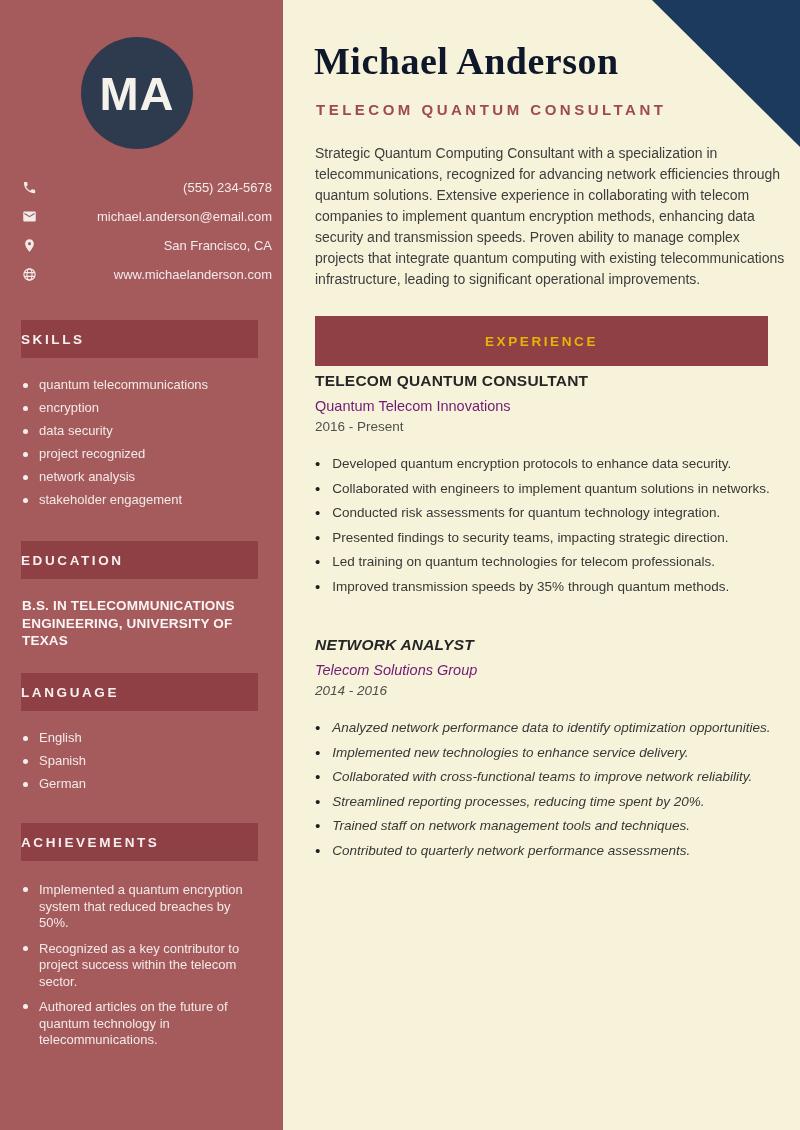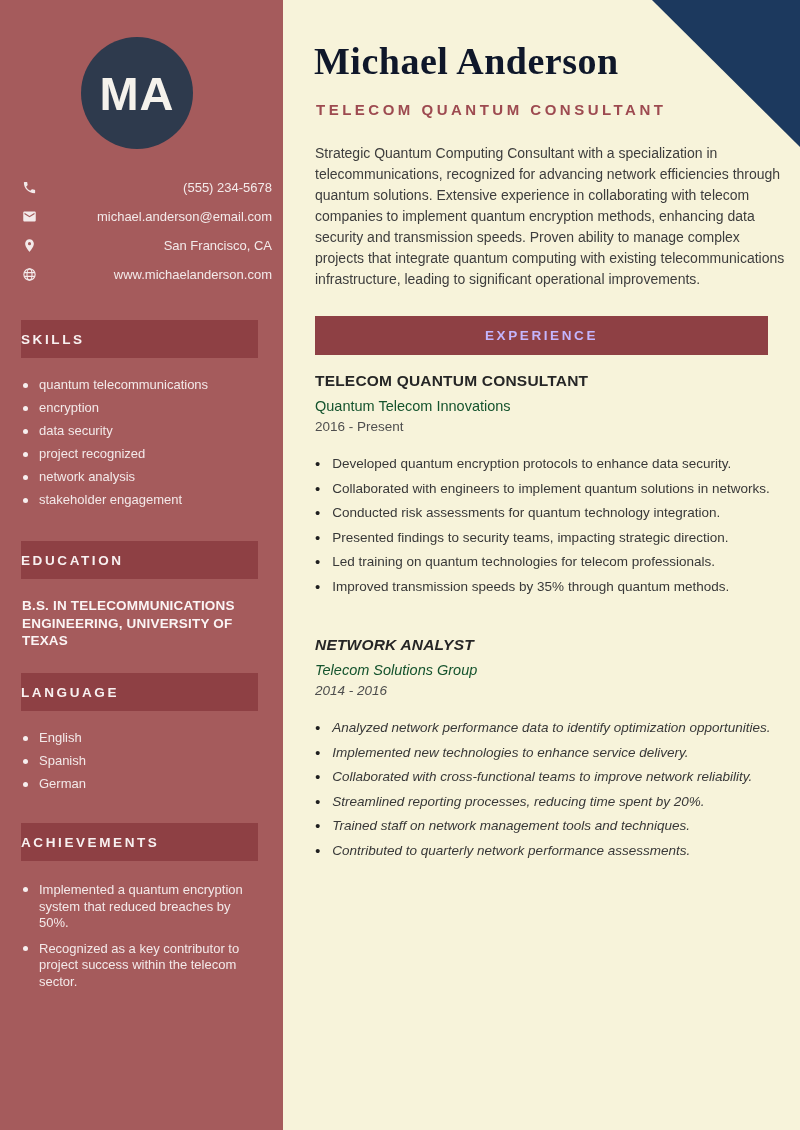--- a/index.html
+++ b/index.html
@@ -82,31 +82,31 @@
     position:absolute; left:316px; top:101px;
     font-size:15px; font-weight:700; color:#9d4a50;
     letter-spacing:3.5px; white-space:nowrap;
   }
   .summary {
     position:absolute; left:315px; top:143px; width:473px;
     font-size:14px; line-height:21px; color:#3d3d3d;
   }
 
   .exp-banner {
-    position:absolute; left:315px; top:316px; width:453px; height:39px;
+    position:absolute; left:315px; top:316px; width:453px; height:50px;
     background:#8e4044;
     display:flex; align-items:center; justify-content:center;
-    color:#c4b5fd; font-size:13.5px; font-weight:700; letter-spacing:2.6px;
+    color:#eab308; font-size:13.5px; font-weight:700; letter-spacing:2.6px;
   }
 
   .job { position:absolute; left:315px; width:470px; }
   .job-1 { top:372px; }
   .job-2 { top:636px;font-style:italic; }
   .job-role   { font-size:15.5px; font-weight:700; color:#262626; letter-spacing:0.2px; }
-  .job-company{ margin-top:8px;  font-size:14.5px; color:#14532d; }
+  .job-company{ margin-top:8px;  font-size:14.5px; color:#701a75; }
   .job-dates  { margin-top:5px;  font-size:13.5px; color:#4f4f4f; }
   .job-bullets { list-style:none; margin-top:22px; }
   .job-bullets li {
     display:flex; gap:12px;
     font-size:13.5px; line-height:16px; color:#383838;
     margin-bottom:8.5px; white-space:nowrap;
   }
   .job-bullets li::before {
     content:"•"; color:#1f1f1f; font-size:15px; line-height:15px;
   }
@@ -206,20 +206,24 @@
   </div>
   <ul class="side-list achievements-list">
     <li>
         <span class="dot"></span>
         <span>Implemented a quantum encryption system that reduced breaches by 50%.</span>
       </li>
     <li>
         <span class="dot"></span>
         <span>Recognized as a key contributor to project success within the telecom sector.</span>
       </li>
+    <li>
+        <span class="dot"></span>
+        <span>Authored articles on the future of quantum technology in telecommunications.</span>
+      </li>
   </ul>
 </aside>
 
 <div class="corner-triangle"></div>
 
 <h1 class="name">Michael Anderson</h1>
 <div class="subtitle">TELECOM QUANTUM CONSULTANT</div>
 <p class="summary">Strategic Quantum Computing Consultant with a specialization in telecommunications, recognized for advancing network efficiencies through quantum solutions. Extensive experience in collaborating with telecom companies to implement quantum encryption methods, enhancing data security and transmission speeds. Proven ability to manage complex projects that integrate quantum computing with existing telecommunications infrastructure, leading to significant operational improvements.</p>
 
 <div class="exp-banner">

